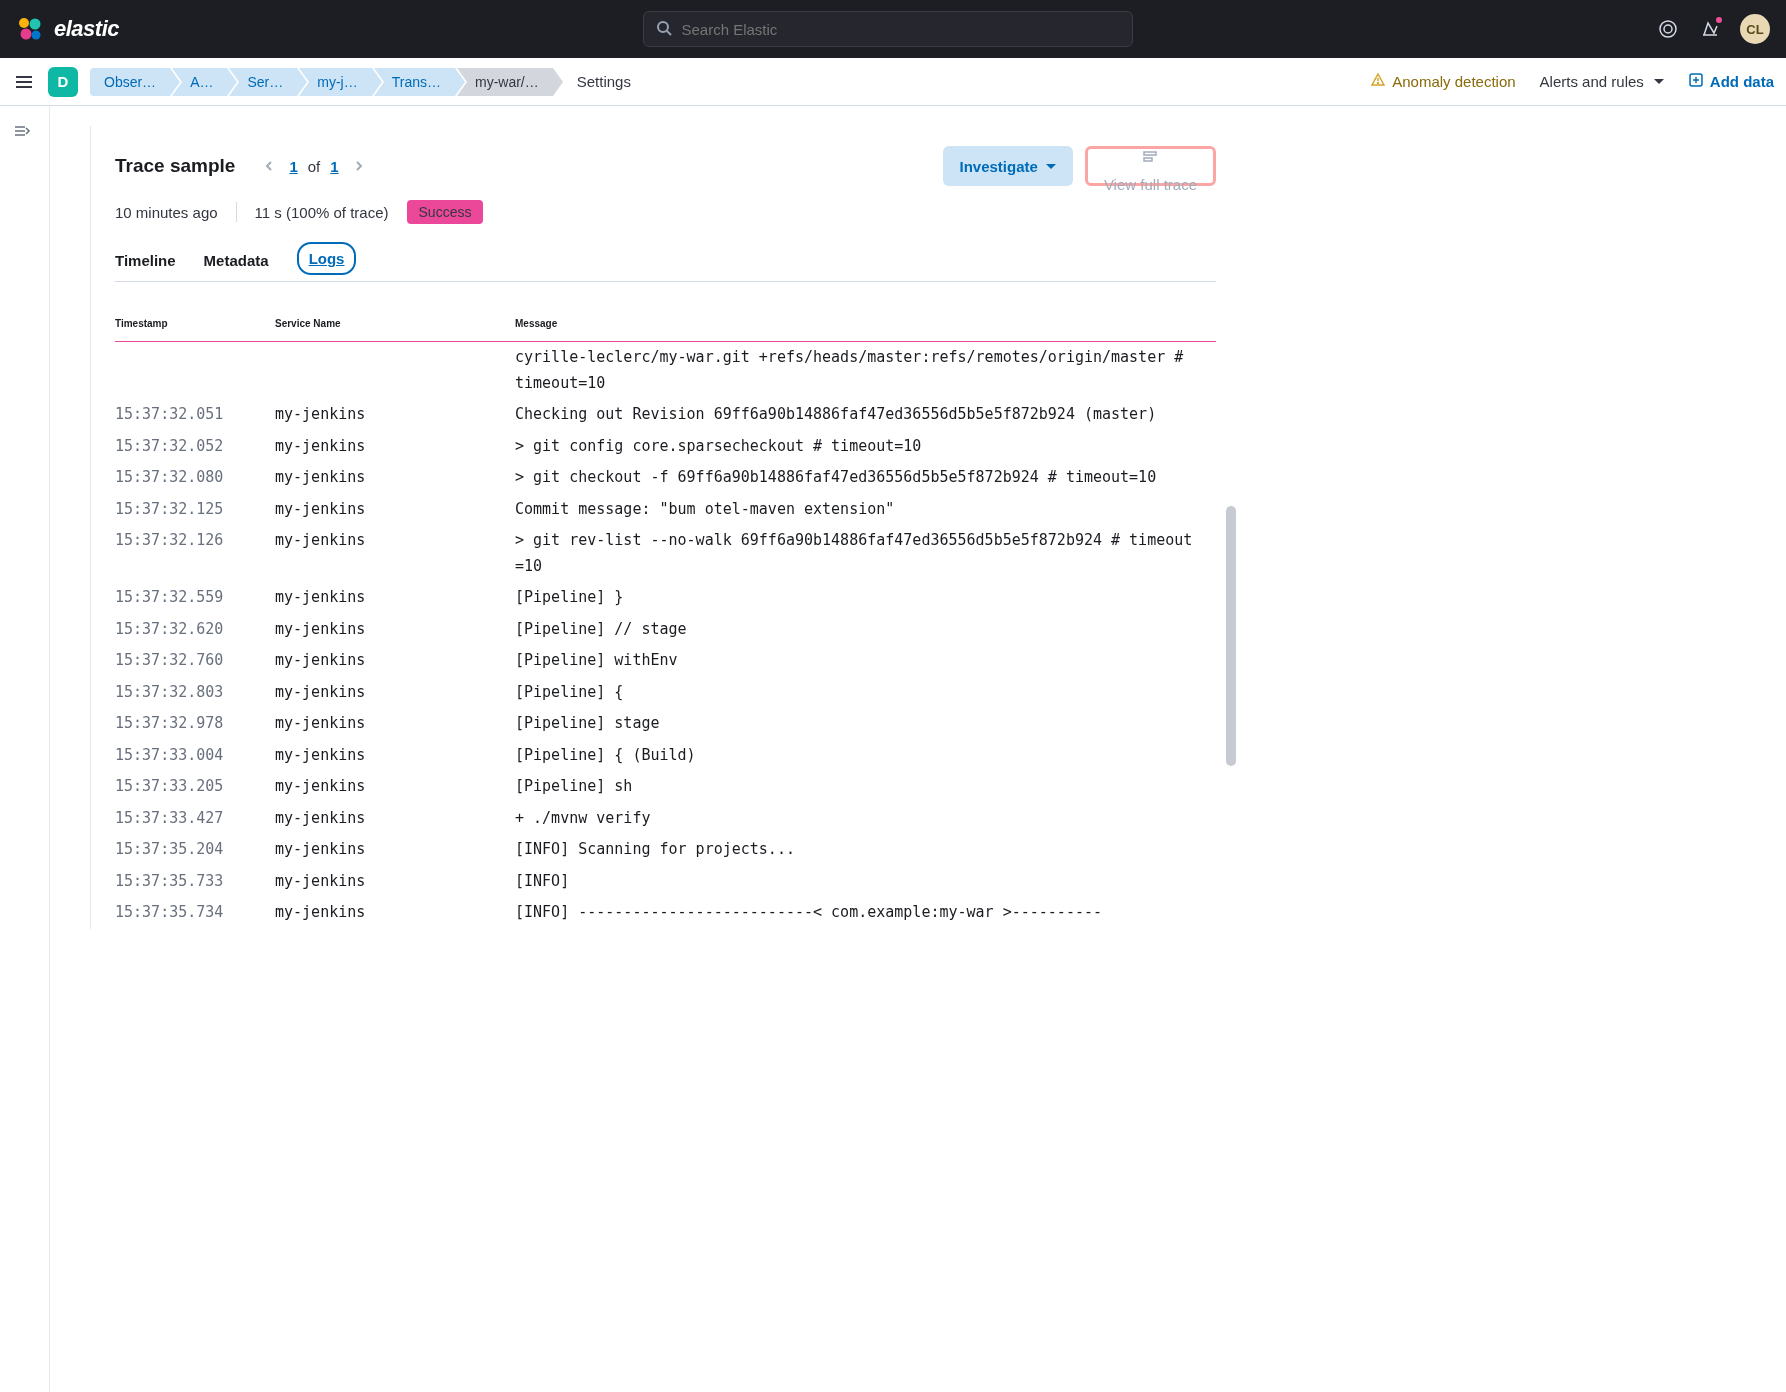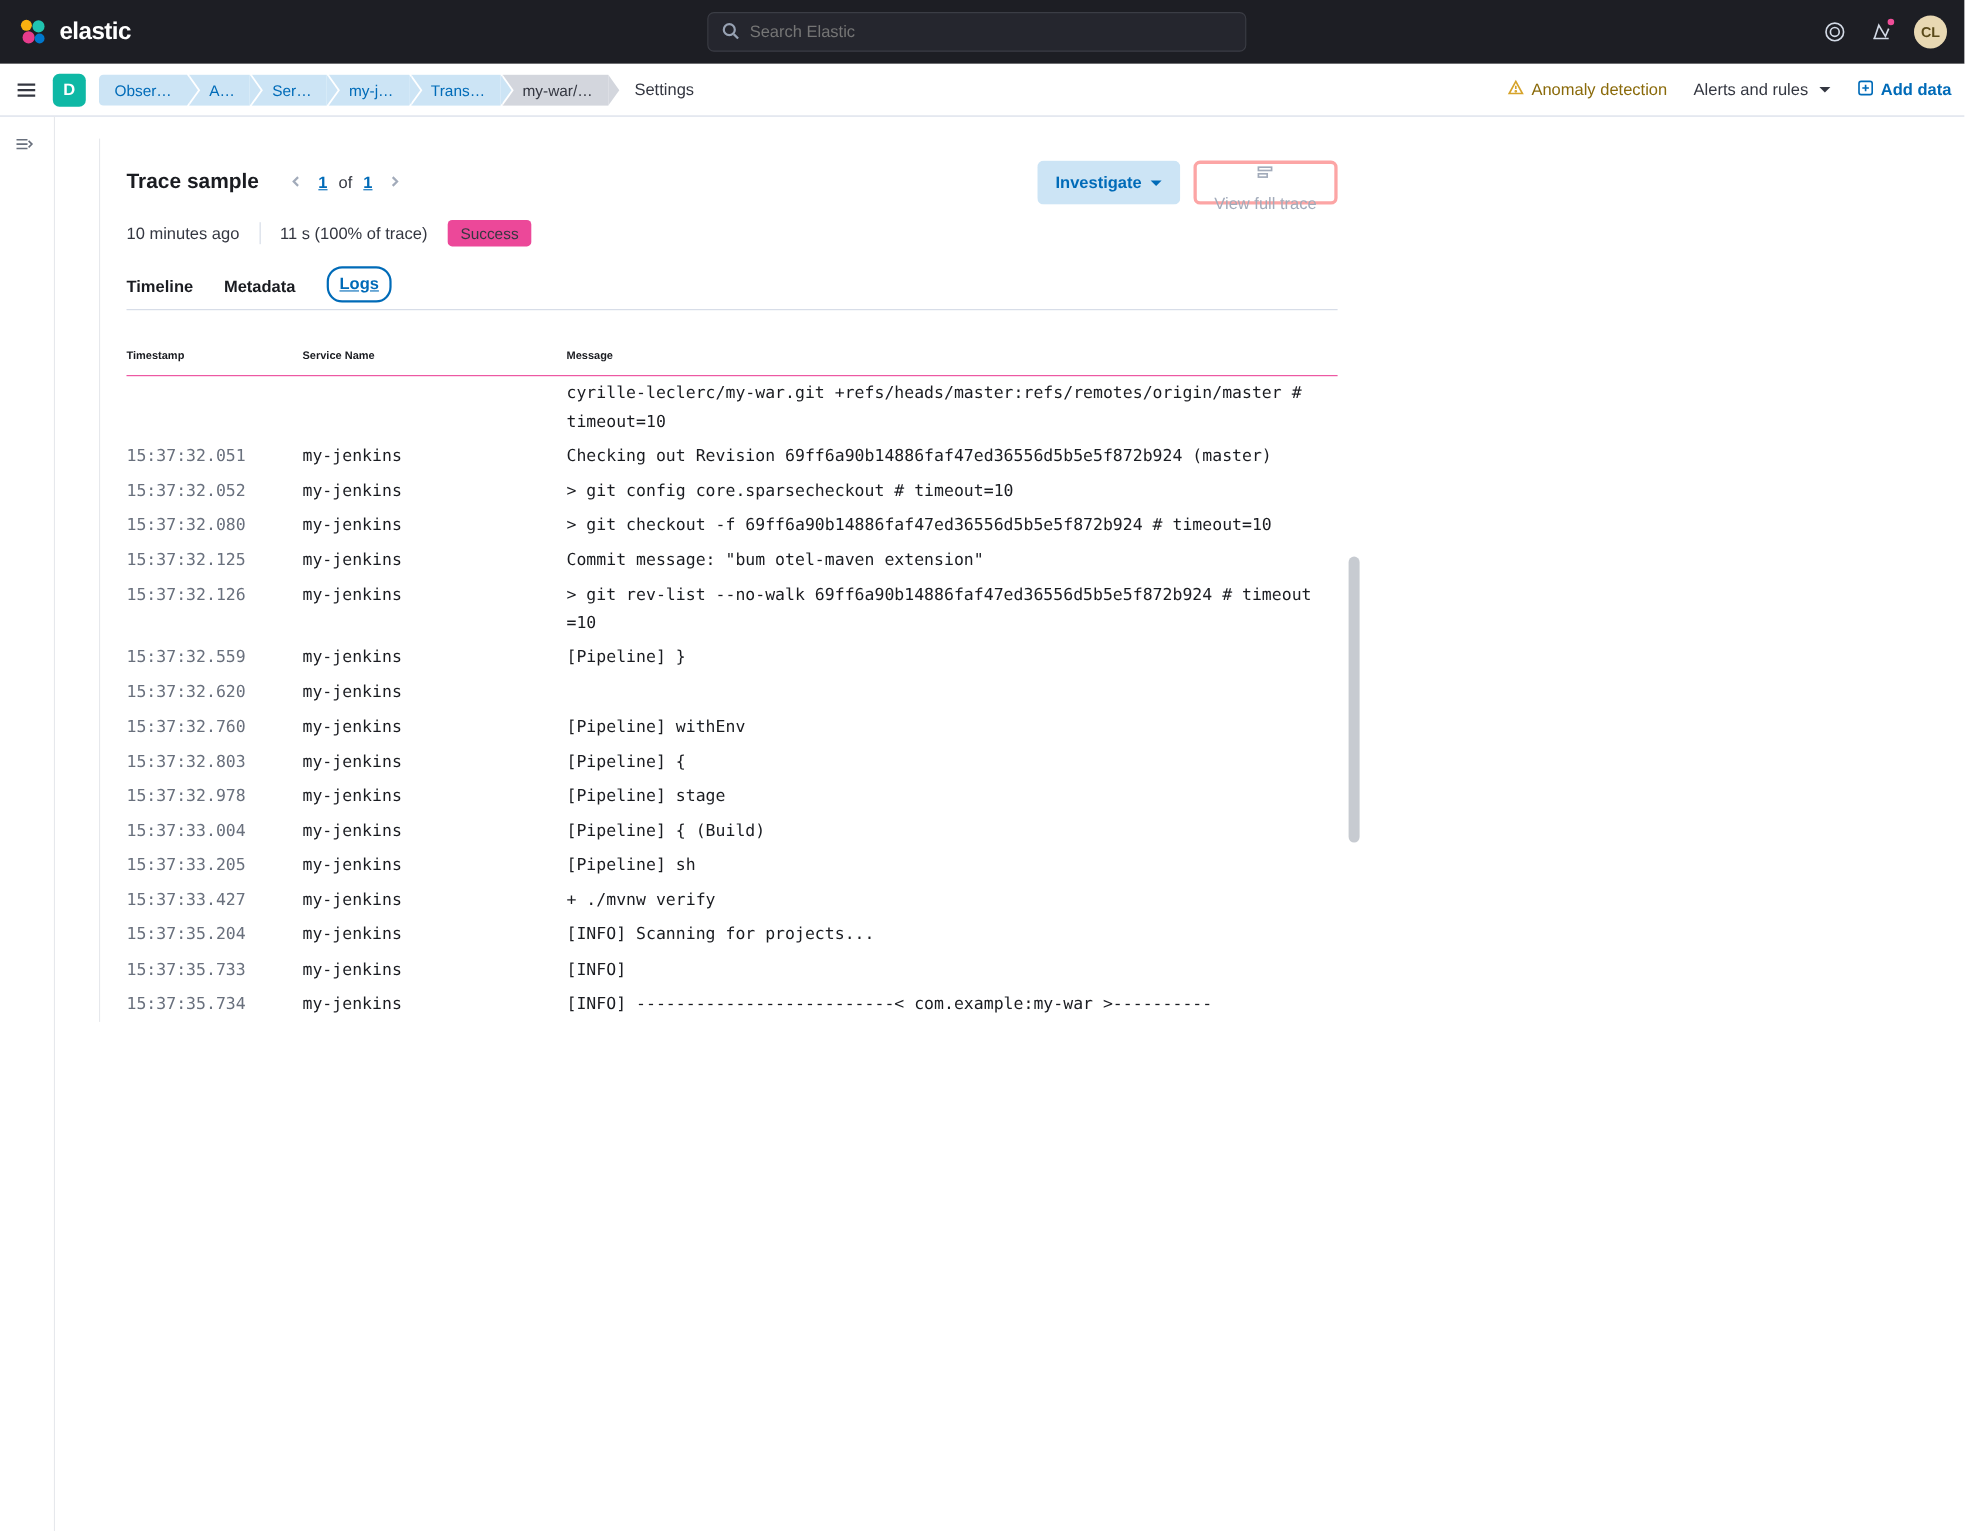--- a/index.html
+++ b/index.html
@@ -1,20 +1,20 @@
 <!DOCTYPE html>
 <html><head>
 <meta charset="utf-8">
 <style>
   * { box-sizing: border-box; margin: 0; padding: 0; }
   body { font-family: -apple-system, BlinkMacSystemFont, "Segoe UI", Helvetica, Arial, sans-serif; background: #fff; color: #1a1c21; font-size: 14px; }
 
   
   .top-header { background: #1d1e24; height: 58px; display: flex; align-items: center; padding: 0 16px; gap: 16px; }
-  .logo-wrap { display: flex; gap: 10px; }
+  .logo-wrap { display: flex; align-items: center; gap: 10px; font-style: italic; }
   .logo-dots { width: 28px; height: 28px; position: relative; }
   .logo-text { color: #fff; font-weight: 700; font-size: 22px; letter-spacing: -0.5px; }
   .search-wrap { flex: 1; display: flex; justify-content: center; }
   .search-box { width: 490px; height: 36px; background: #25262e; border: 1px solid #3b3d45; border-radius: 6px; display: flex; align-items: center; padding: 0 12px; gap: 10px; }
   .search-box input { background: transparent; border: none; outline: none; color: #e5e5e5; font-size: 15px; flex: 1; }
   .header-icons { display: flex; align-items: center; gap: 18px; }
   .header-icon-btn { width: 24px; height: 24px; color: #d3dae6; cursor: pointer; display: flex; align-items: center; justify-content: center; position: relative; }
   .notif-dot { position: absolute; top: -2px; right: -2px; width: 10px; height: 10px; background: #f04e98; border-radius: 50%; border: 2px solid #1d1e24; }
   .avatar { width: 30px; height: 30px; border-radius: 50%; background: #e8d8b3; color: #5a4a1a; display: flex; align-items: center; justify-content: center; font-size: 13px; font-weight: 600; }
 
@@ -270,20 +270,21 @@
               <div class="col-msg"> &gt; git rev-list --no-walk 69ff6a90b14886faf47ed36556d5b5e5f872b924 # timeout=10</div>
             </div>
             <div class="log-row">
               <div class="col-ts">15:37:32.559</div>
               <div class="col-svc">my-jenkins</div>
               <div class="col-msg">[Pipeline] }</div>
             </div>
             <div class="log-row">
               <div class="col-ts">15:37:32.620</div>
               <div class="col-svc">my-jenkins</div>
+              <div class="col-msg">[Pipeline] // stage</div>
             </div>
             <div class="log-row">
               <div class="col-ts">15:37:32.760</div>
               <div class="col-svc">my-jenkins</div>
               <div class="col-msg">[Pipeline] withEnv</div>
             </div>
             <div class="log-row">
               <div class="col-ts">15:37:32.803</div>
               <div class="col-svc">my-jenkins</div>
               <div class="col-msg">[Pipeline] {</div>

